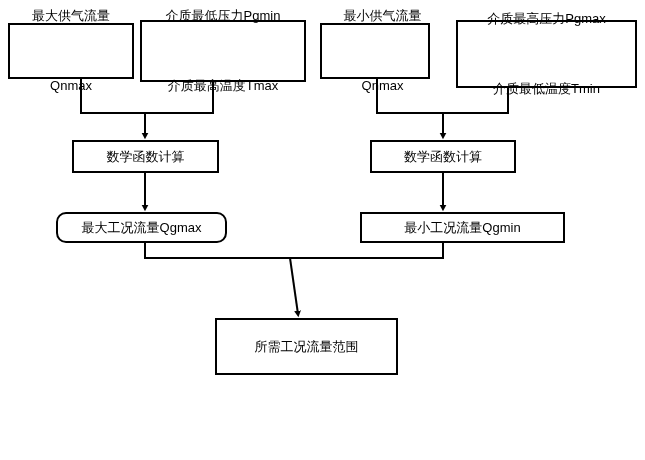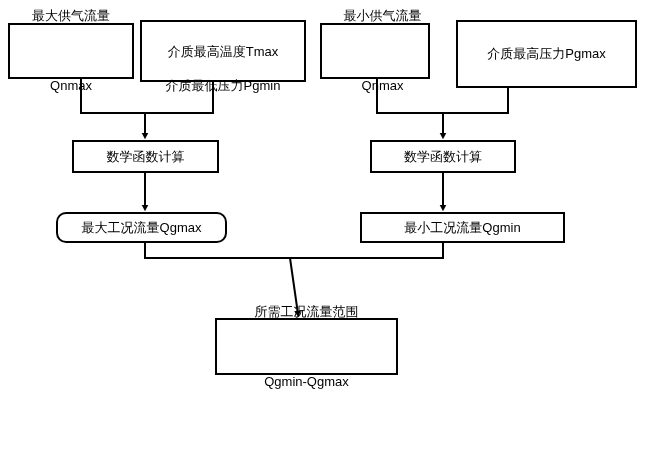--- a/index.html
+++ b/index.html
@@ -127,48 +127,48 @@
       <path d="M290,258 L298,314" marker-end="url(#arrowhead)"></path>
     </g>
   </svg>
 
   <div class="node" id="node-qnmax">
     <span class="t-main">最大供气流量</span>
     <span class="t-main line2">Qnmax</span>
   </div>
 
   <div class="node" id="node-pgmin">
+    <span class="t-main">介质最低压力Pgmin</span>
     <span class="t-main line2">介质最高温度Tmax</span>
-    <span class="t-main">介质最低压力Pgmin</span>
   </div>
 
   <div class="node" id="node-qnmin">
     <span class="t-main">最小供气流量</span>
     <span class="t-main line2">Qnmax</span>
   </div>
 
   <div class="node" id="node-pgmax">
     <span class="t-main">介质最高压力Pgmax</span>
+    <span class="t-main line2">介质最低温度Tmin</span>
   </div>
 
   <div class="node" id="node-calc-left">
     <span class="t-main">数学函数计算</span>
   </div>
 
   <div class="node" id="node-calc-right">
     <span class="t-main">数学函数计算</span>
   </div>
 
   <div class="node" id="node-qgmax">
     <span class="t-main">最大工况流量Qgmax</span>
   </div>
 
   <div class="node" id="node-qgmin">
     <span class="t-main">最小工况流量Qgmin</span>
   </div>
 
   <div class="node" id="node-final">
     <span class="t-main">所需工况流量范围</span>
-    <span class="t-main line2">Qgmin-Qgmax</span>
   </div>
 
 
 </div>
 
 </body></html>

